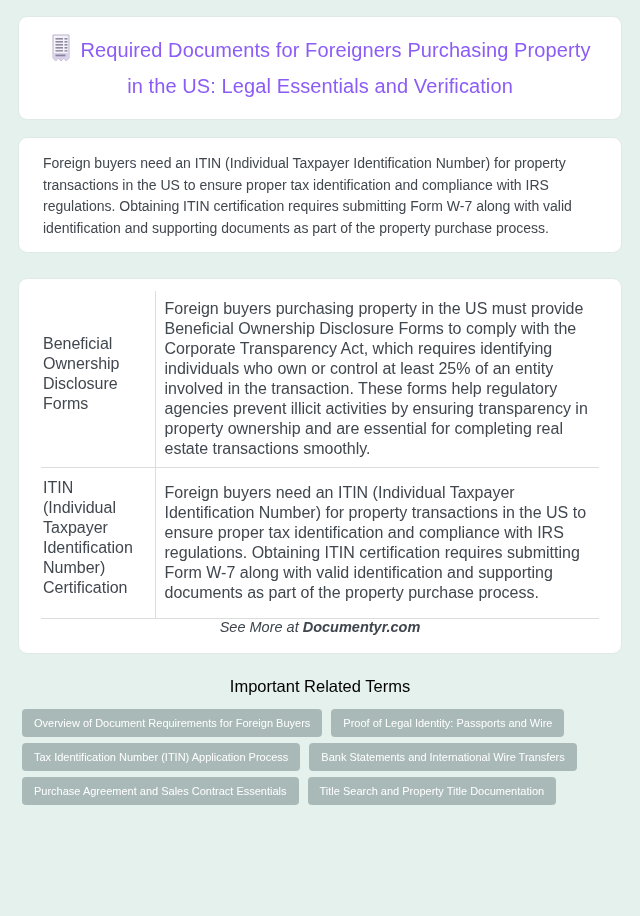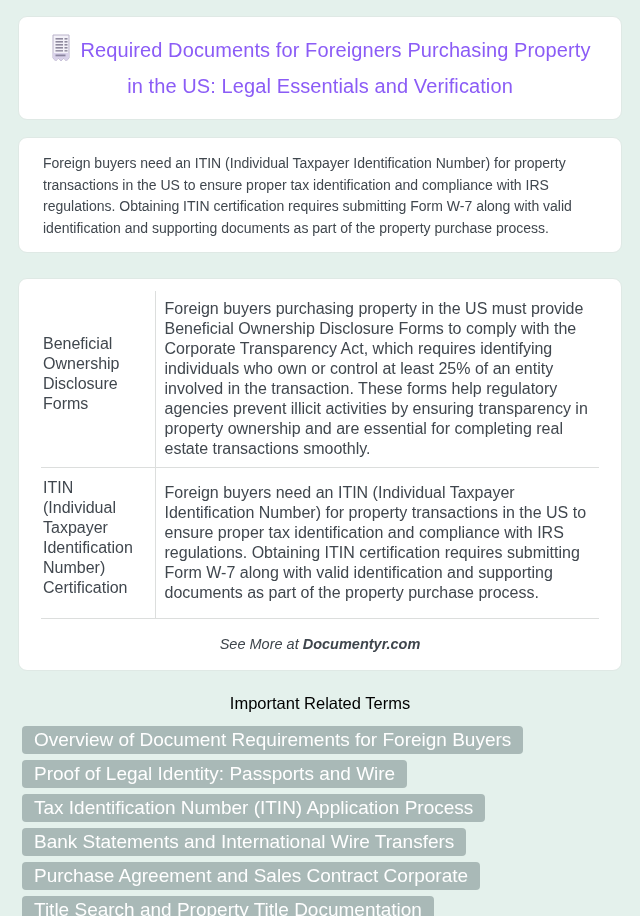--- a/index.html
+++ b/index.html
@@ -51,21 +51,20 @@
     width: 114px;
     padding: 10px 13px 20px 2px;
     line-height: 20px;
   }
   td.desc-cell {
     border-left: 1px solid #dcdedd;
     padding: 8px 0 8px 9px;
     line-height: 20px;
   }
   .see-more {
-    margin-top: 17px;
     text-align: center;
     font-style: italic;
     font-size: 14.5px;
     color: #3e454c;
   }
   .see-more .prefix { margin-right: 4px; }
   .see-more .brand { font-weight: bold; }
 
   
   .related-heading {
@@ -78,21 +77,21 @@
   .tags {
     margin-top: 13px;
     padding: 0 6px;
     display: flex;
     flex-wrap: wrap;
     gap: 6px 9px;
   }
   .tag {
     background: #a9b9b7;
     color: #ffffff;
-    font-size: 19px;
+    font-size: 11px;
     line-height: 16px;
     padding: 6px 12px;
     border-radius: 4px;
     white-space: nowrap;
     cursor: pointer;
   }
 </style>
 </head>
 <body>
 
@@ -142,18 +141,18 @@
     </div>
   </div>
 
   <div class="related-heading">Important Related Terms</div>
 
   <div class="tags">
     <span class="tag">Overview of Document Requirements for Foreign Buyers</span>
     <span class="tag">Proof of Legal Identity: Passports and Wire</span>
     <span class="tag">Tax Identification Number (ITIN) Application Process</span>
     <span class="tag">Bank Statements and International Wire Transfers</span>
-    <span class="tag">Purchase Agreement and Sales Contract Corporate</span>
+    <span class="tag">Purchase Agreement and Sales Contract Essentials</span>
     <span class="tag">Title Search and Property Title Documentation</span>
 
   </div>
 
 </div>
 
 </body></html>

